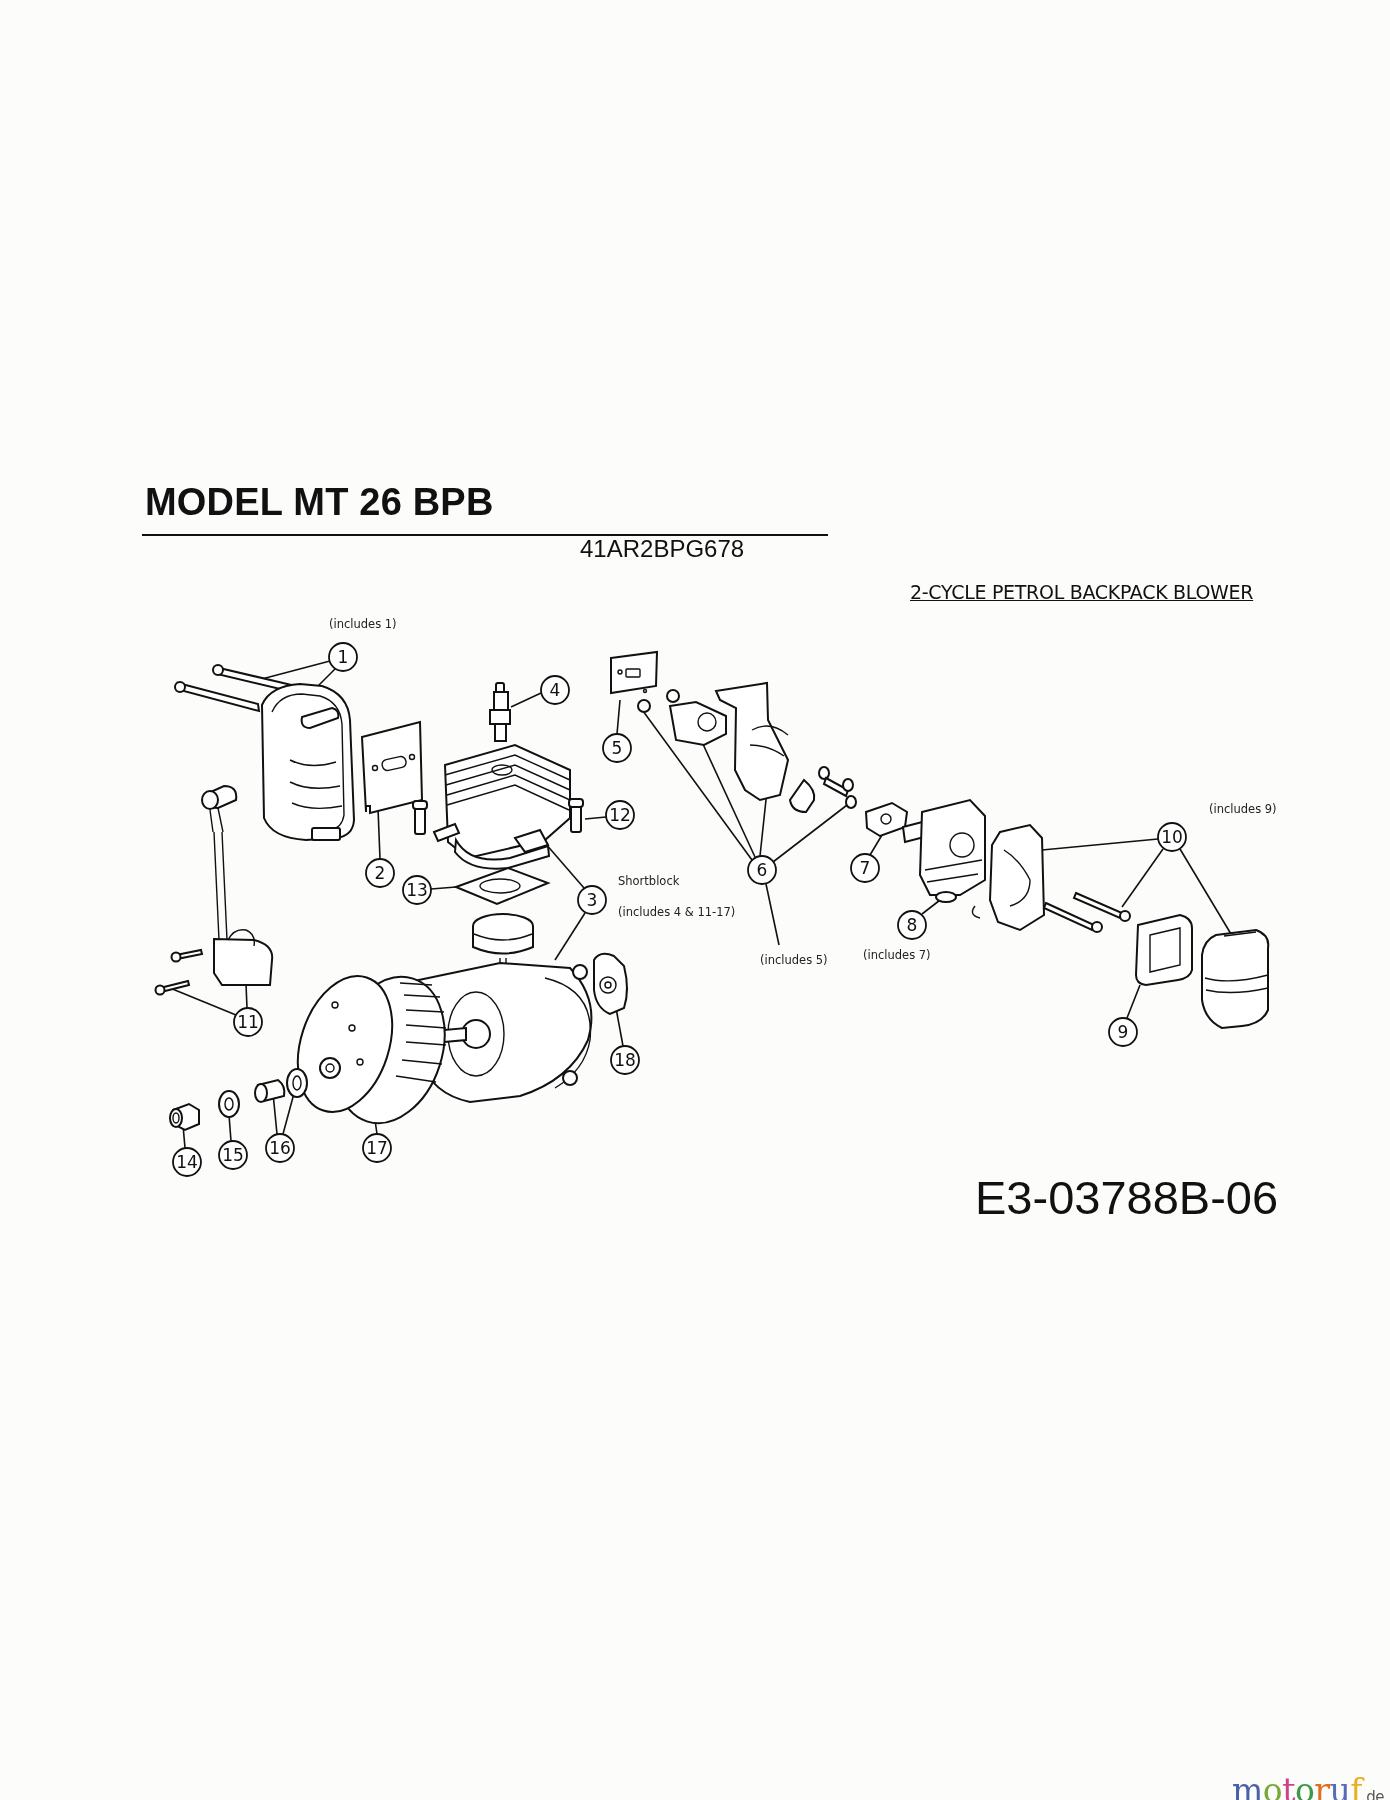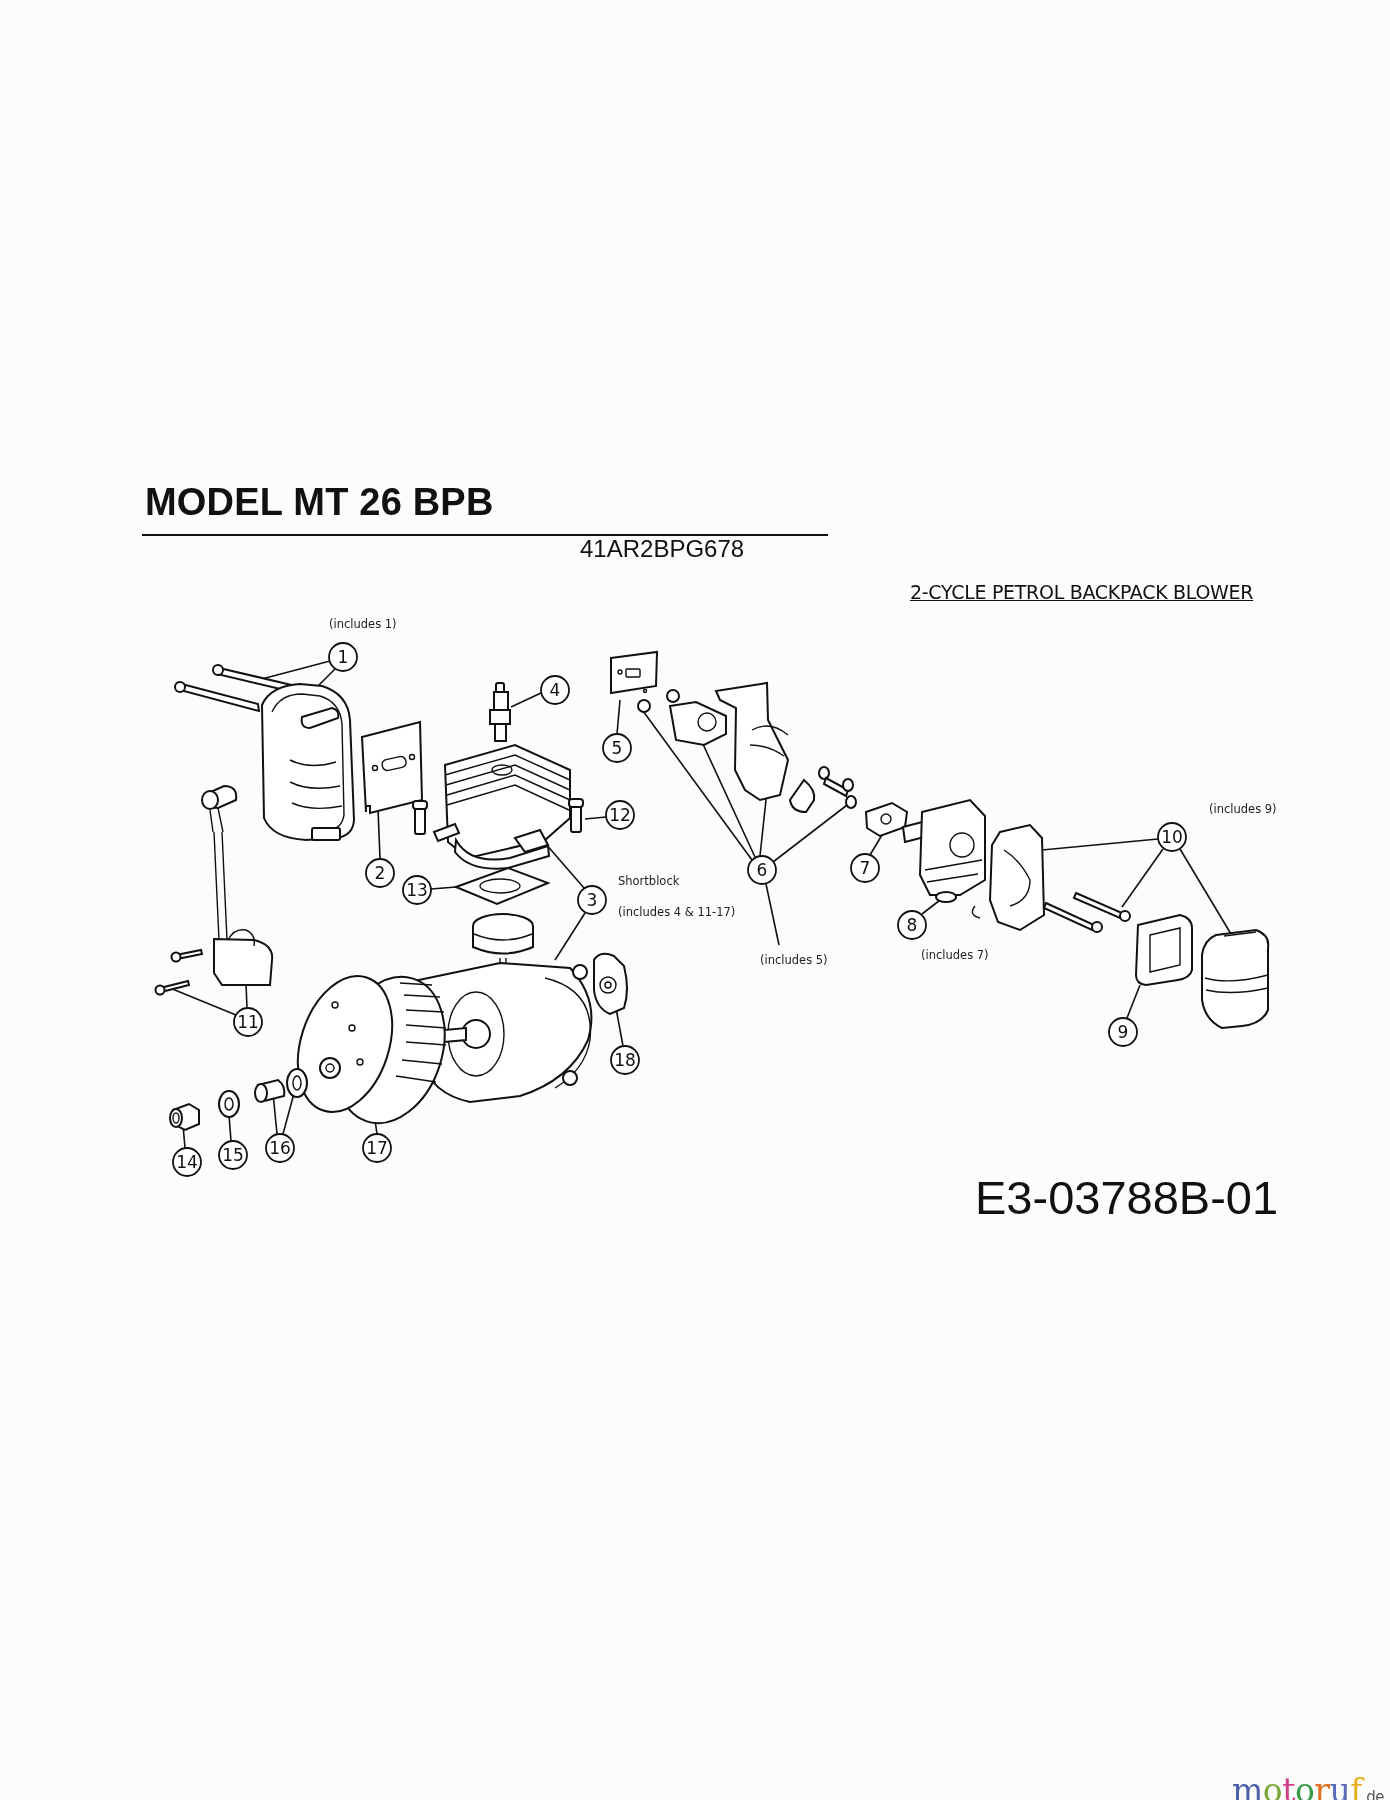--- a/index.html
+++ b/index.html
@@ -65,21 +65,21 @@
 
 <div class="abs" id="model-title">MODEL MT 26 BPB</div>
 <div class="abs" id="model-number">41AR2BPG678</div>
 <div class="abs" id="title-rule"></div>
 <div class="abs" id="subtitle">2-CYCLE PETROL BACKPACK BLOWER</div>
 
 <div class="abs note" style="left:329px; top:617px;">(includes 1)</div>
 <div class="abs note" style="left:618px; top:874px;">Shortblock</div>
 <div class="abs note" style="left:618px; top:905px;text-align:right;">(includes 4 &amp; 11-17)</div>
 <div class="abs note" style="left:760px; top:953px;">(includes 5)</div>
-<div class="abs note" style="left:921px; top:948px;">(includes 7)</div>
+<div class="abs note" style="left:863px; top:948px;">(includes 7)</div>
 <div class="abs note" style="left:1201px; top:802px;margin-left:8px;">(includes 9)</div>
 
 <svg id="diagram" width="1390" height="1800" viewBox="0 0 1390 1800">
 
   <g>
 
     <line class="leader" x1="330" y1="661" x2="258" y2="680"></line>
     <line class="leader" x1="335" y1="669" x2="318" y2="686"></line>
 
     <line class="leader" x1="380" y1="859" x2="378" y2="808"></line>
@@ -362,17 +362,17 @@
   <g class="callout">
       <circle cx="377" cy="1148" r="14"></circle>
       <text x="377" y="1148">17</text>
     </g>
   <g class="callout">
       <circle cx="625" cy="1060" r="14"></circle>
       <text x="625" y="1060">18</text>
     </g>
 </svg>
 
-<div class="abs" id="drawing-number">E3-03788B-01</div>
+<div class="abs" id="drawing-number">E3-03788B-06</div>
 
 <div class="abs" id="logo">
   <span style="color: rgb(74, 95, 168);">m</span><span style="color: rgb(122, 168, 58);">o</span><span style="color: rgb(208, 64, 138);">t</span><span style="color: rgb(58, 154, 74);">o</span><span style="color: rgb(224, 112, 32);">r</span><span style="color: rgb(90, 106, 184);">u</span><span style="color: rgb(232, 176, 32);">f</span><span class="tld">.de</span>
 </div>
 
 </body></html>

